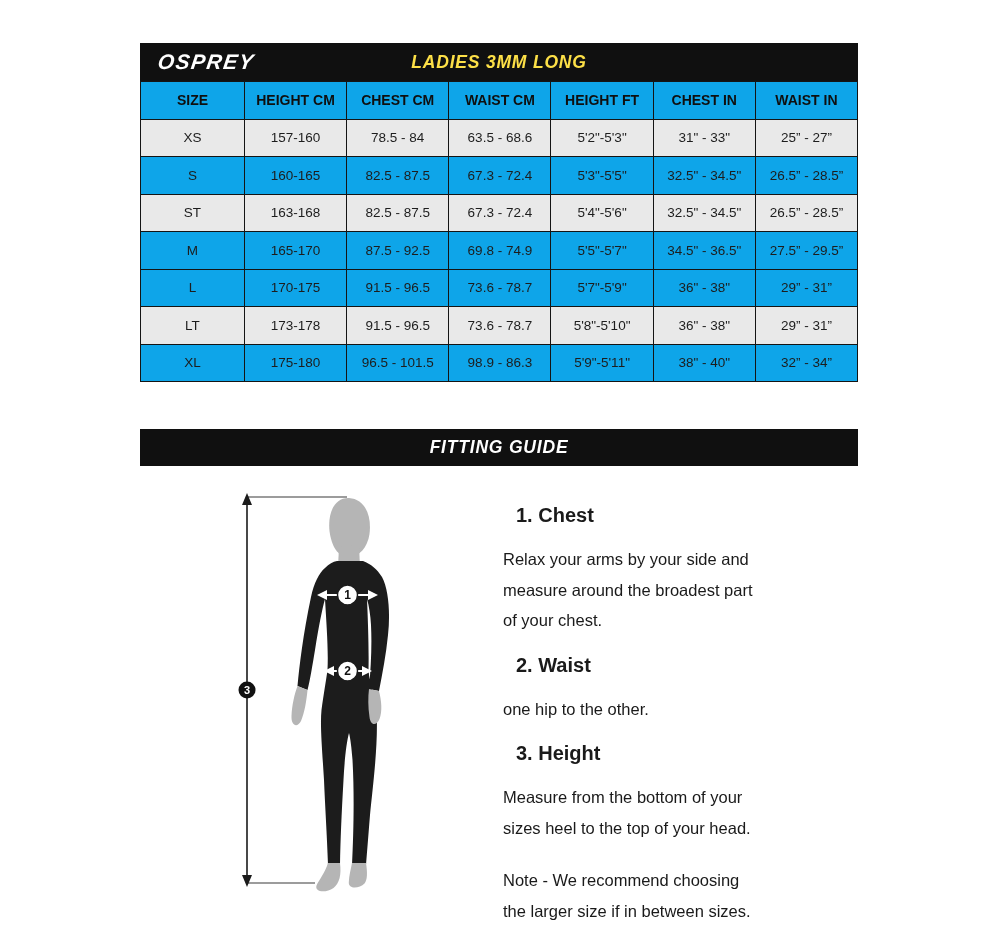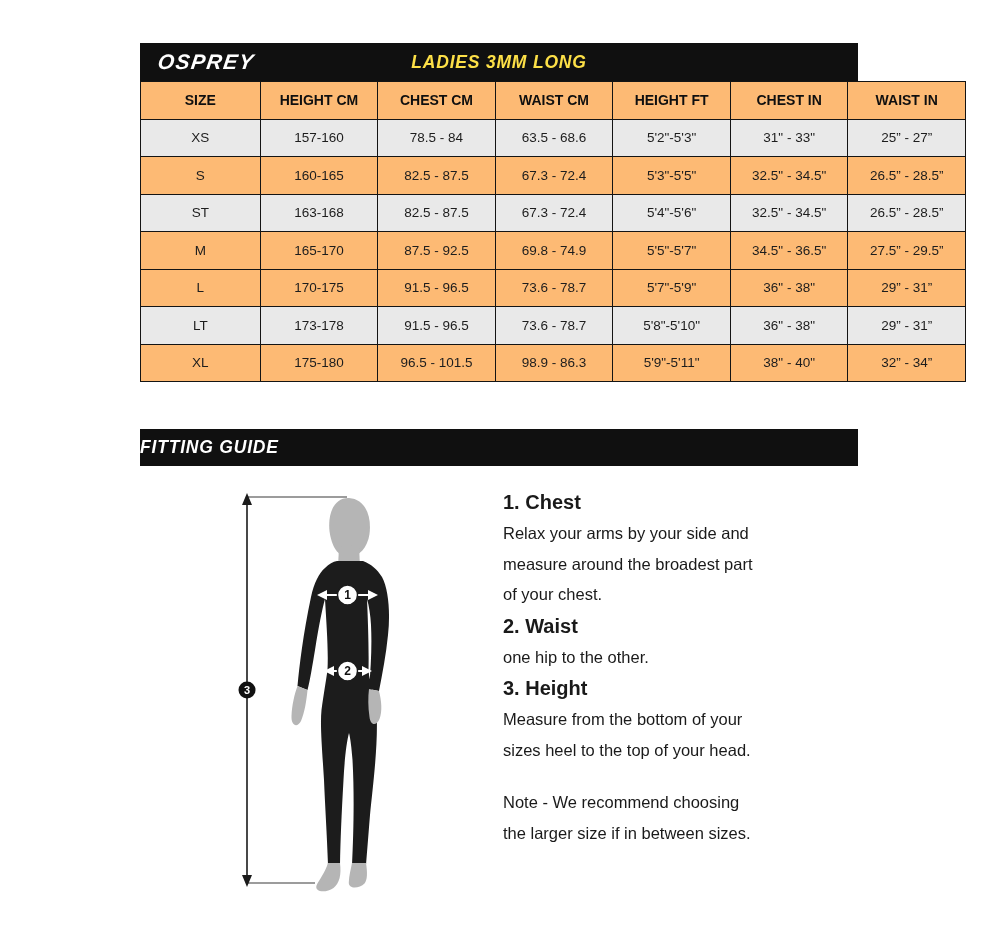--- a/index.html
+++ b/index.html
@@ -23,43 +23,43 @@
     display: flex; align-items: center;
     font-style: italic; font-weight: 900; font-size: 21px;
     letter-spacing: 1.5px; transform: skewX(-8deg); color: #fff;
   }
   .bar-title {
     width: 100%; text-align: center;
     font-style: italic; font-weight: 800; font-size: 17.5px;
     letter-spacing: 0.8px; color: #fde047;
   }
   table.size-table {
-    width: 826px; border-collapse: collapse; table-layout: fixed;
-    background: #fdba74;
+    width: 718px; border-collapse: collapse; table-layout: fixed;
+    background: #0ea5e9;
     padding-left: 8px;
   }
   table.size-table th, table.size-table td {
     border: 1.6px solid #141414;
     text-align: center; vertical-align: middle;
     height: 36.5px; padding: 0 2px;
   }
   table.size-table th { font-size: 14px; font-weight: 700; color: #0f0f0f; }
   table.size-table td { font-size: 13.5px; font-weight: 400; color: #1d1d1d; }
   table.size-table tr.alt td { background: #e9e9e9; }
 
   .guide-bar {
     position: absolute; left: 140px; top: 429px; width: 718px; height: 37px;
     background: #101010; color: #fff;
-    display: flex; align-items: center; 
+    display: flex; align-items: center; justify-content: center;
     font-style: italic; font-weight: 800; font-size: 17.5px; letter-spacing: 0.8px;
   }
 
   
   .guide-text { position: absolute; left: 503px; top: 486px; width: 370px; color: #1a1a1a; }
-  .fg-heading { font-size: 20px; font-weight: 700; line-height: 32px; margin: 0; }
+  .fg-heading { font-size: 20px; font-weight: 700; line-height: 32px; margin: 13px; }
   .fg-line { font-size: 16.5px; font-weight: 400; line-height: 30.5px; margin: 0; }
   .fg-note { margin-top: 22px; }
 
   
   .figure-wrap { position: absolute; left: 225px; top: 485px; width: 255px; height: 435px; }
 </style>
 </head>
 <body>
 
 <div class="sheet">

